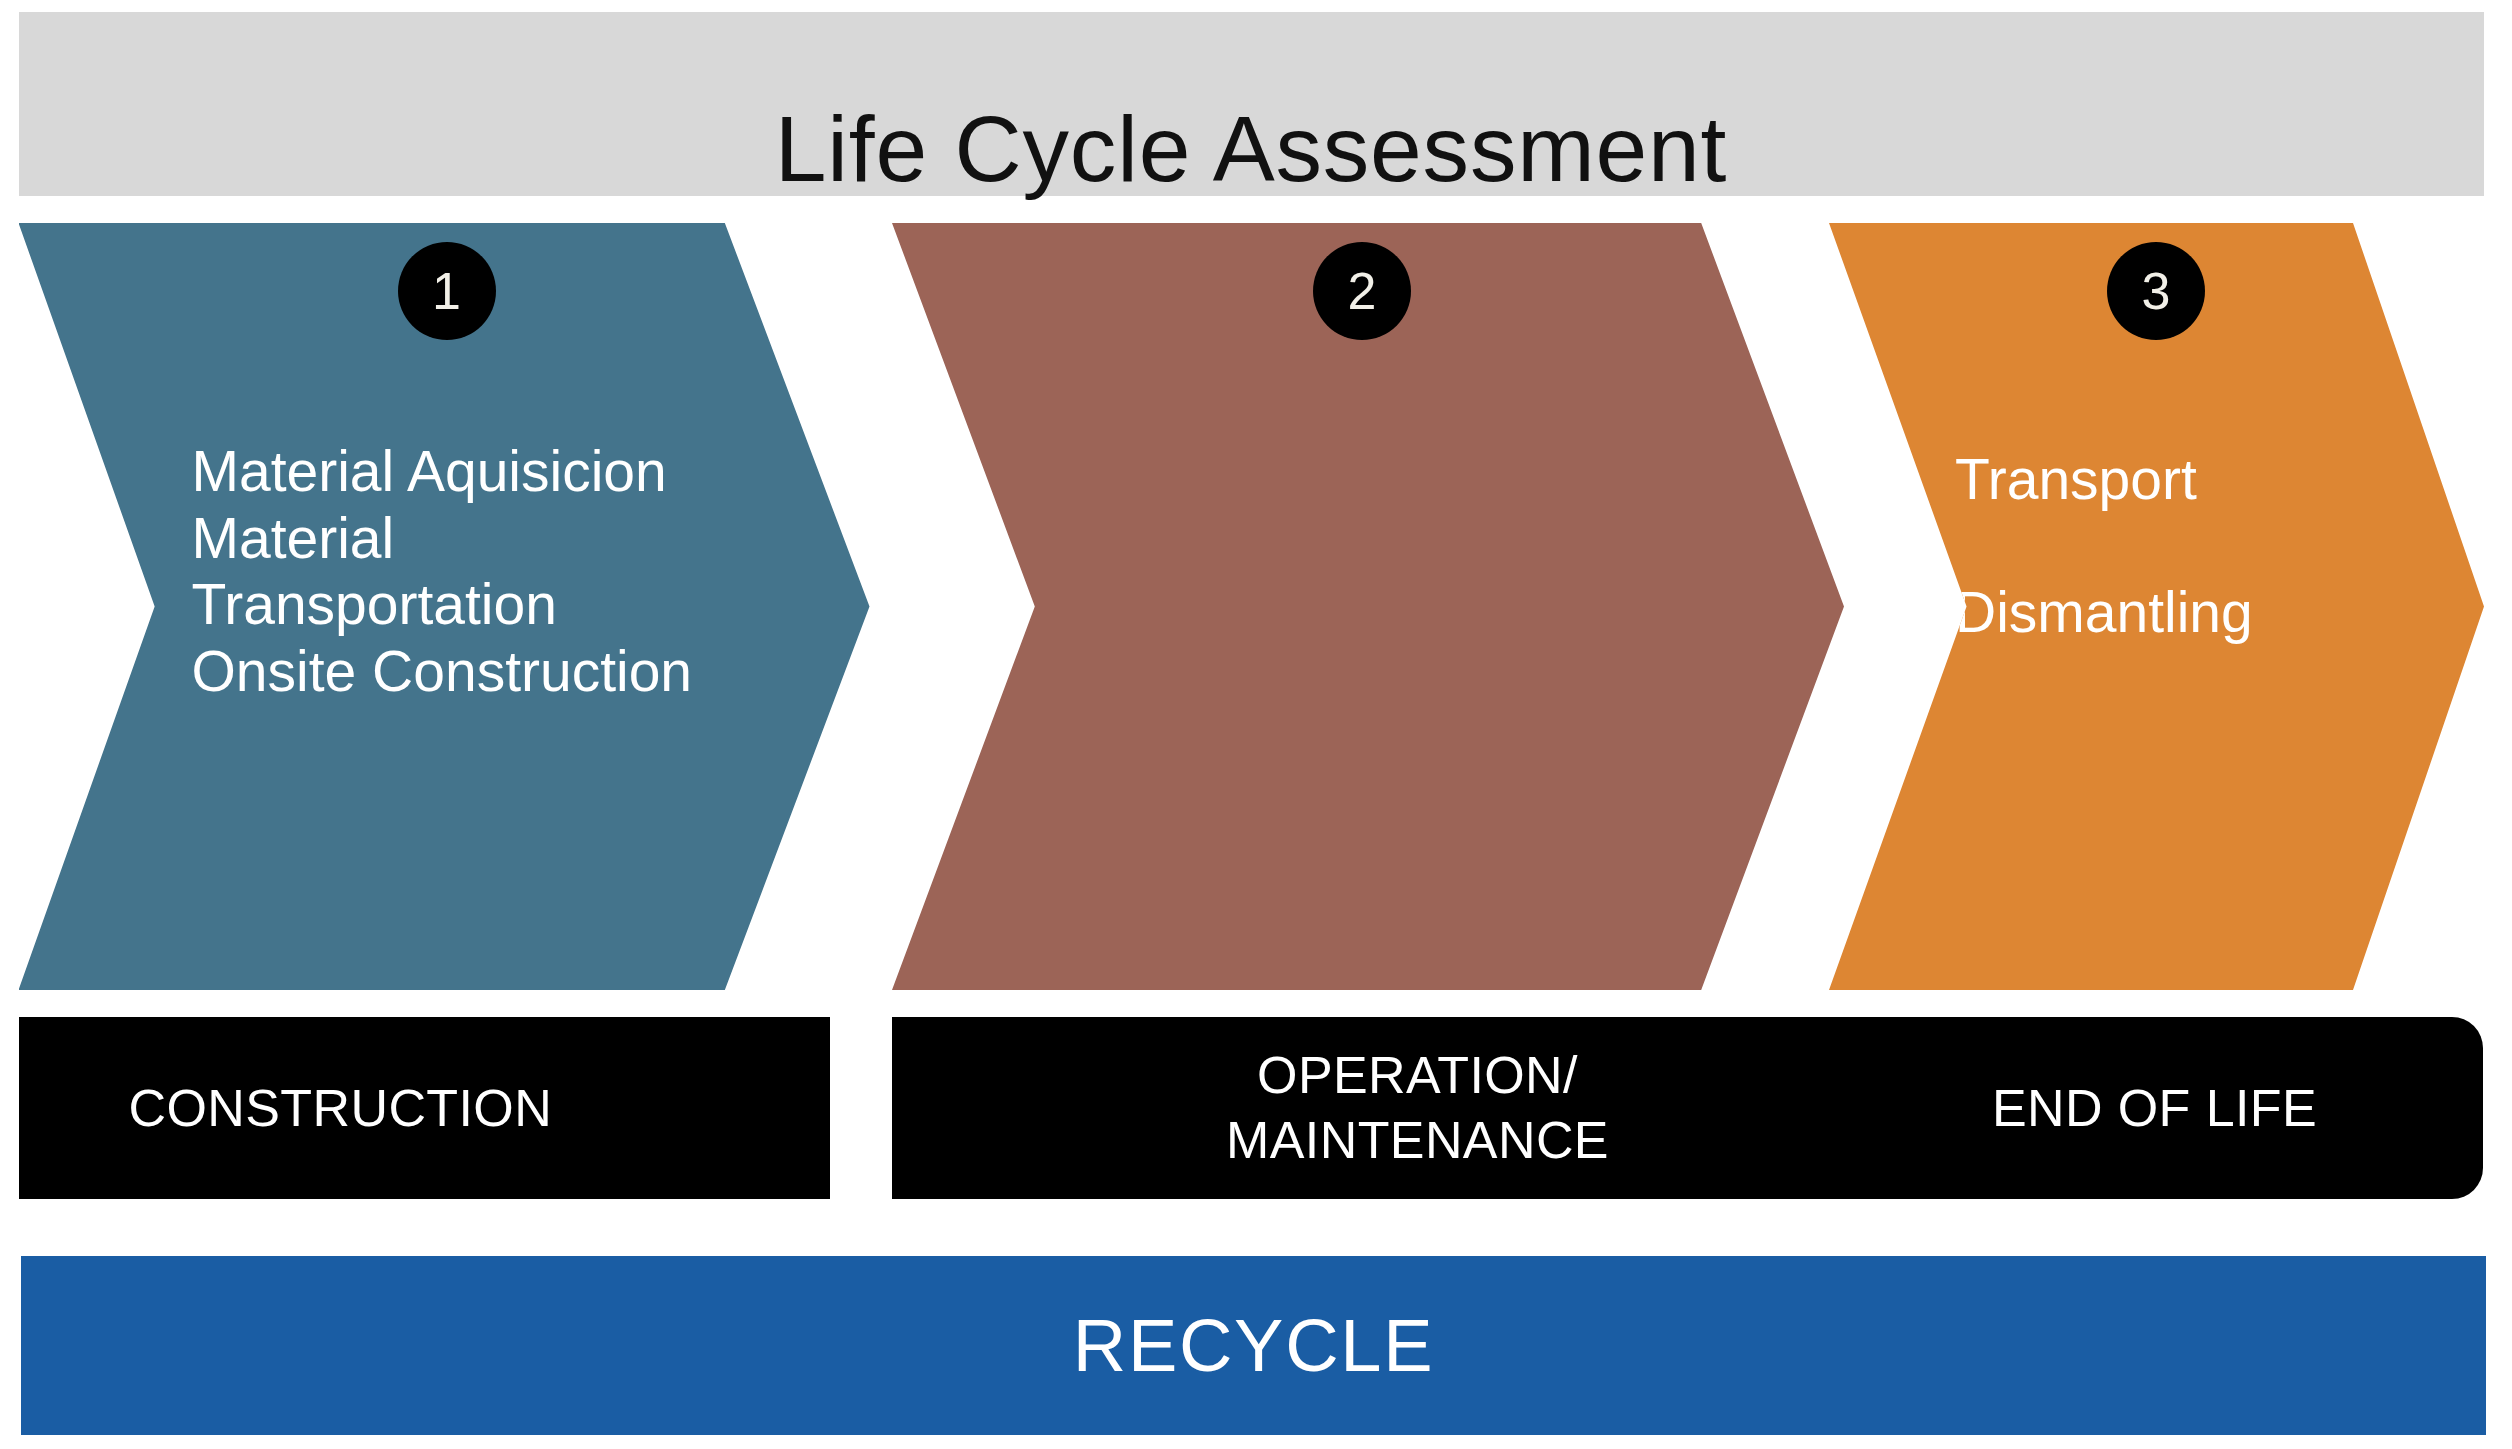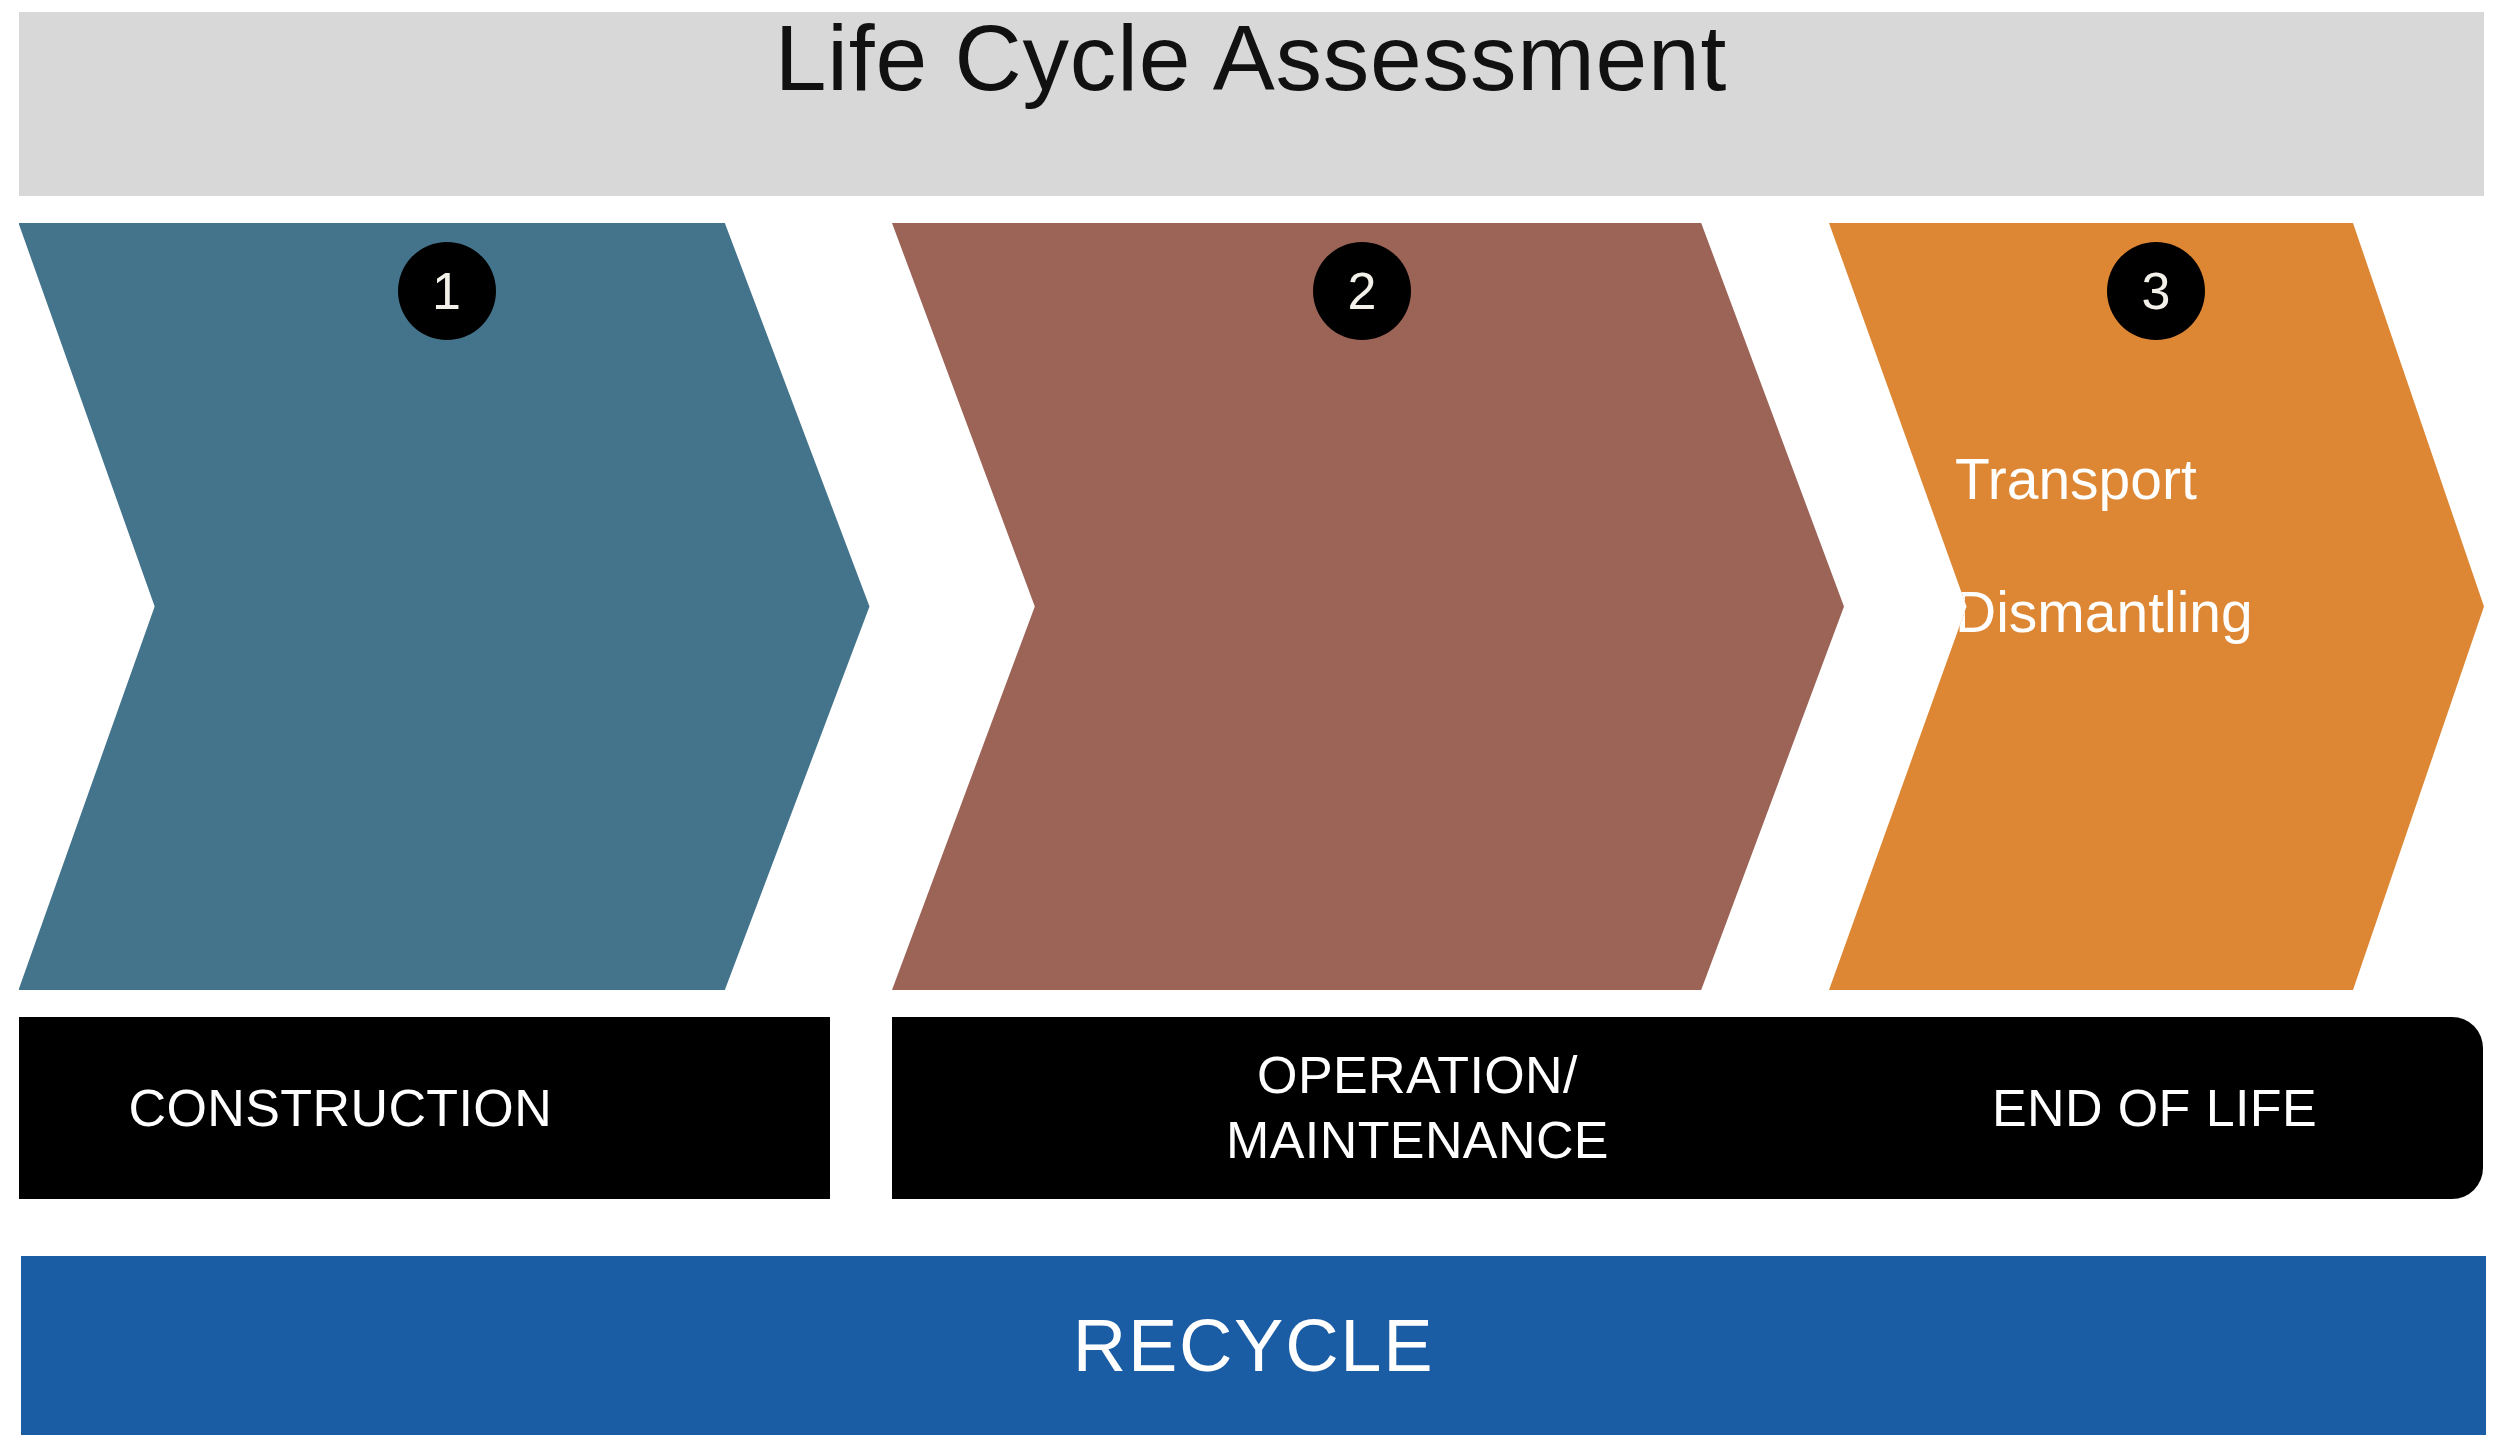--- a/index.html
+++ b/index.html
@@ -17,21 +17,21 @@
 
   
   .header-band {
     position: absolute;
     left: 18.5px;
     top: 11.8px;
     width: 2465px;
     height: 184px;
     background: #d8d8d8;
     display: flex;
-    align-items: flex-start;
+    align-items: flex-end;
     justify-content: center;
   }
   .header-title {
     font-size: 93px;
     font-weight: 400;
     color: #111111;
     letter-spacing: 0.8px;
     line-height: 1;
     white-space: nowrap;
   }
@@ -145,20 +145,24 @@
 <body>
 
 <div class="header-band">
   <div class="header-title">Life Cycle Assessment</div>
 </div>
 
 <div class="chevron-row">
 
   <div class="chevron chevron-1">
     <div class="badge badge-1">1</div>
+    <div class="chev-lines lines-1">Material Aquisicion
+Material
+Transportation
+Onsite Construction</div>
   </div>
 
   <div class="chevron chevron-2">
     <div class="badge badge-2">2</div>
   </div>
 
   <div class="chevron chevron-3">
     <div class="badge badge-3">3</div>
     <div class="chev-lines lines-3">Transport
 

